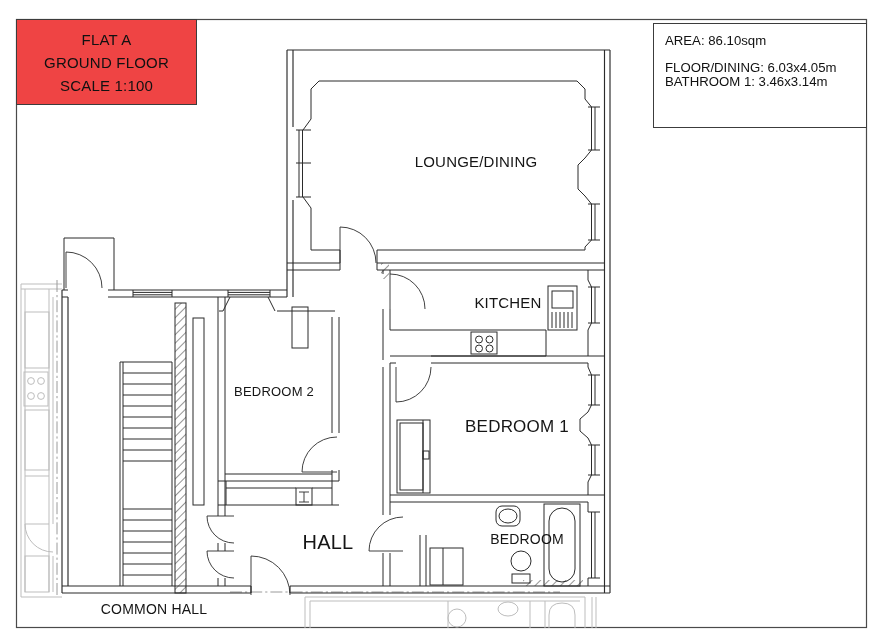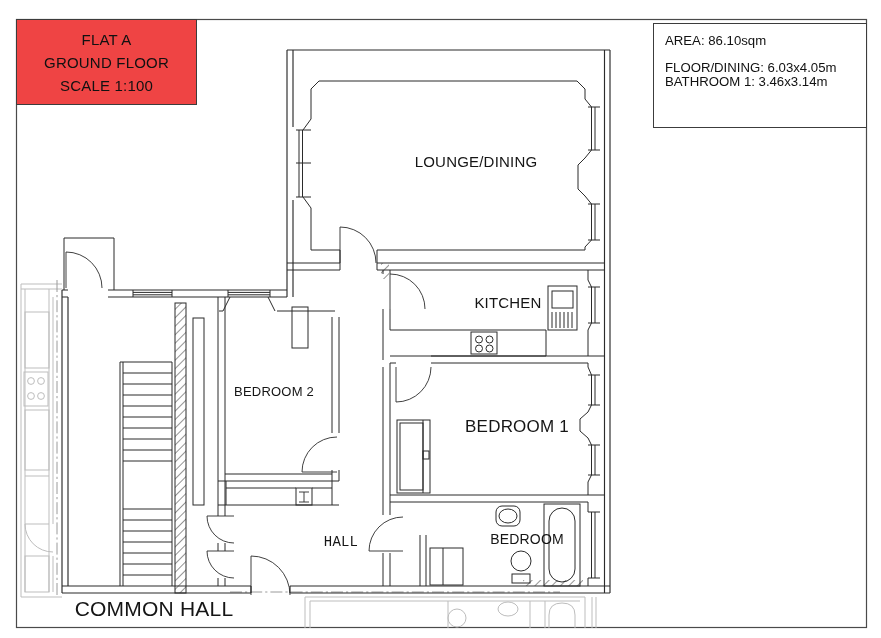--- a/index.html
+++ b/index.html
@@ -166,15 +166,15 @@
     <div class="dims">
         <div>FLOOR/DINING: 6.03x4.05m</div>
         <div>BATHROOM 1: 3.46x3.14m</div>
       </div>
   </div>
 <div class="room-label" style="left: 476px; top: 161px; font-size: 15px;">LOUNGE/DINING</div>
     <div class="room-label" style="left: 496px; top: 302px; font-size: 15px; margin-left: 12px;">KITCHEN</div>
     <div class="room-label" style="left: 517px; top: 427px; font-size: 17px;">BEDROOM 1</div>
     <div class="room-label" style="left: 274px; top: 391px; font-size: 13px;">BEDROOM 2</div>
     <div class="room-label" style="left: 527px; top: 539px; font-size: 14px;">BEDROOM</div>
-    <div class="room-label" style="left: 341px; top: 542px; font-size: 14px; font-family: Liberation Mono, monospace;">HALL</div>
-    <div class="room-label" style="left: 154px; top: 609px; font-size: 21px;">COMMON HALL</div>
+    <div class="room-label" style="left: 328px; top: 542px; font-size: 20px;">HALL</div>
+    <div class="room-label" style="left: 154px; top: 609px; font-size: 14px;">COMMON HALL</div>
   </div>
 
 </body></html>

